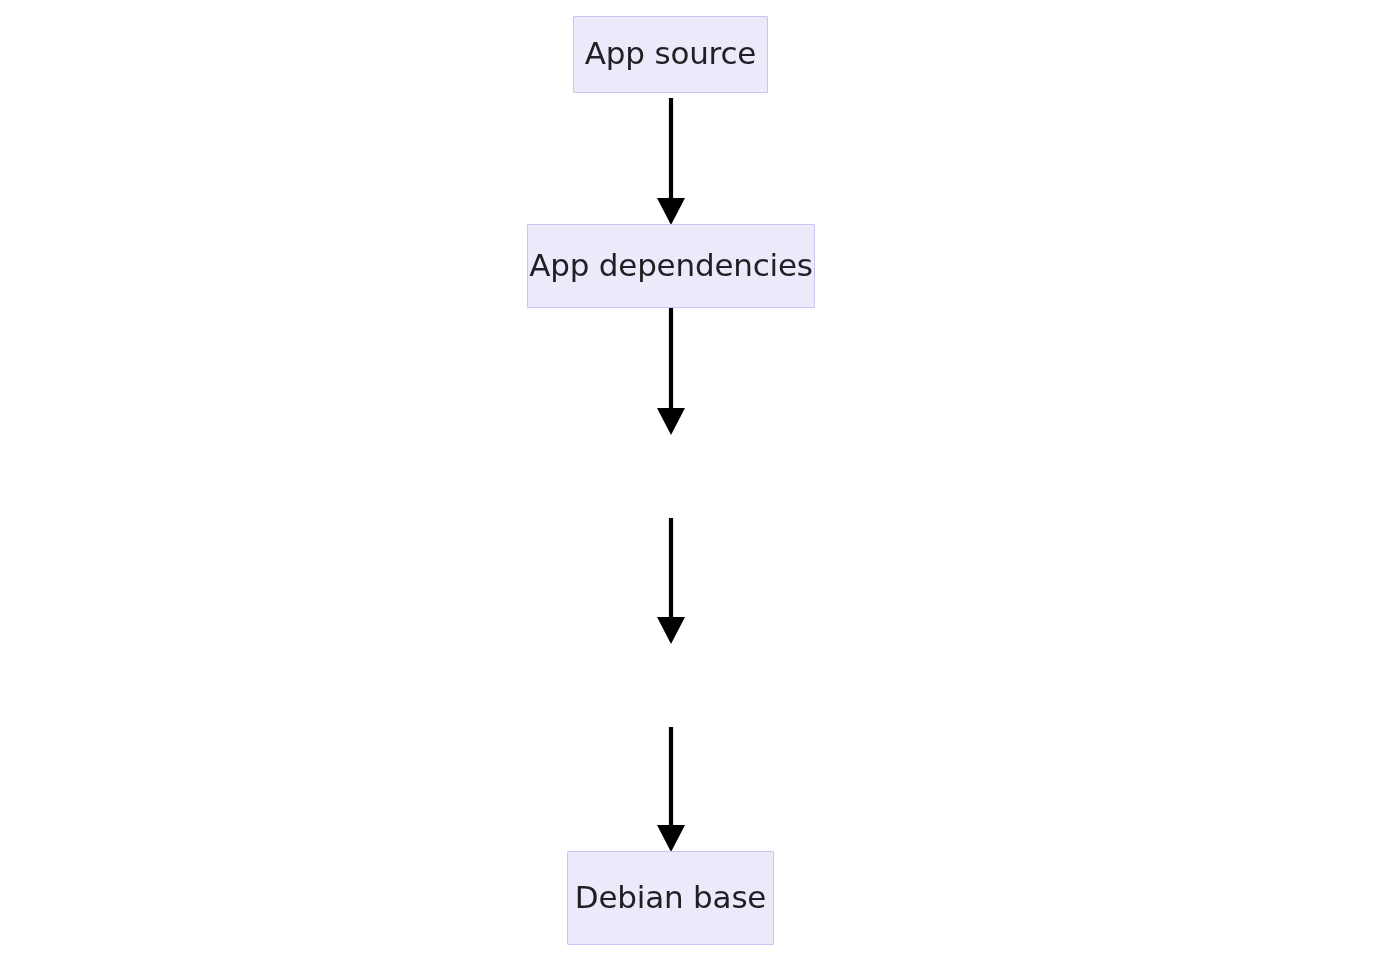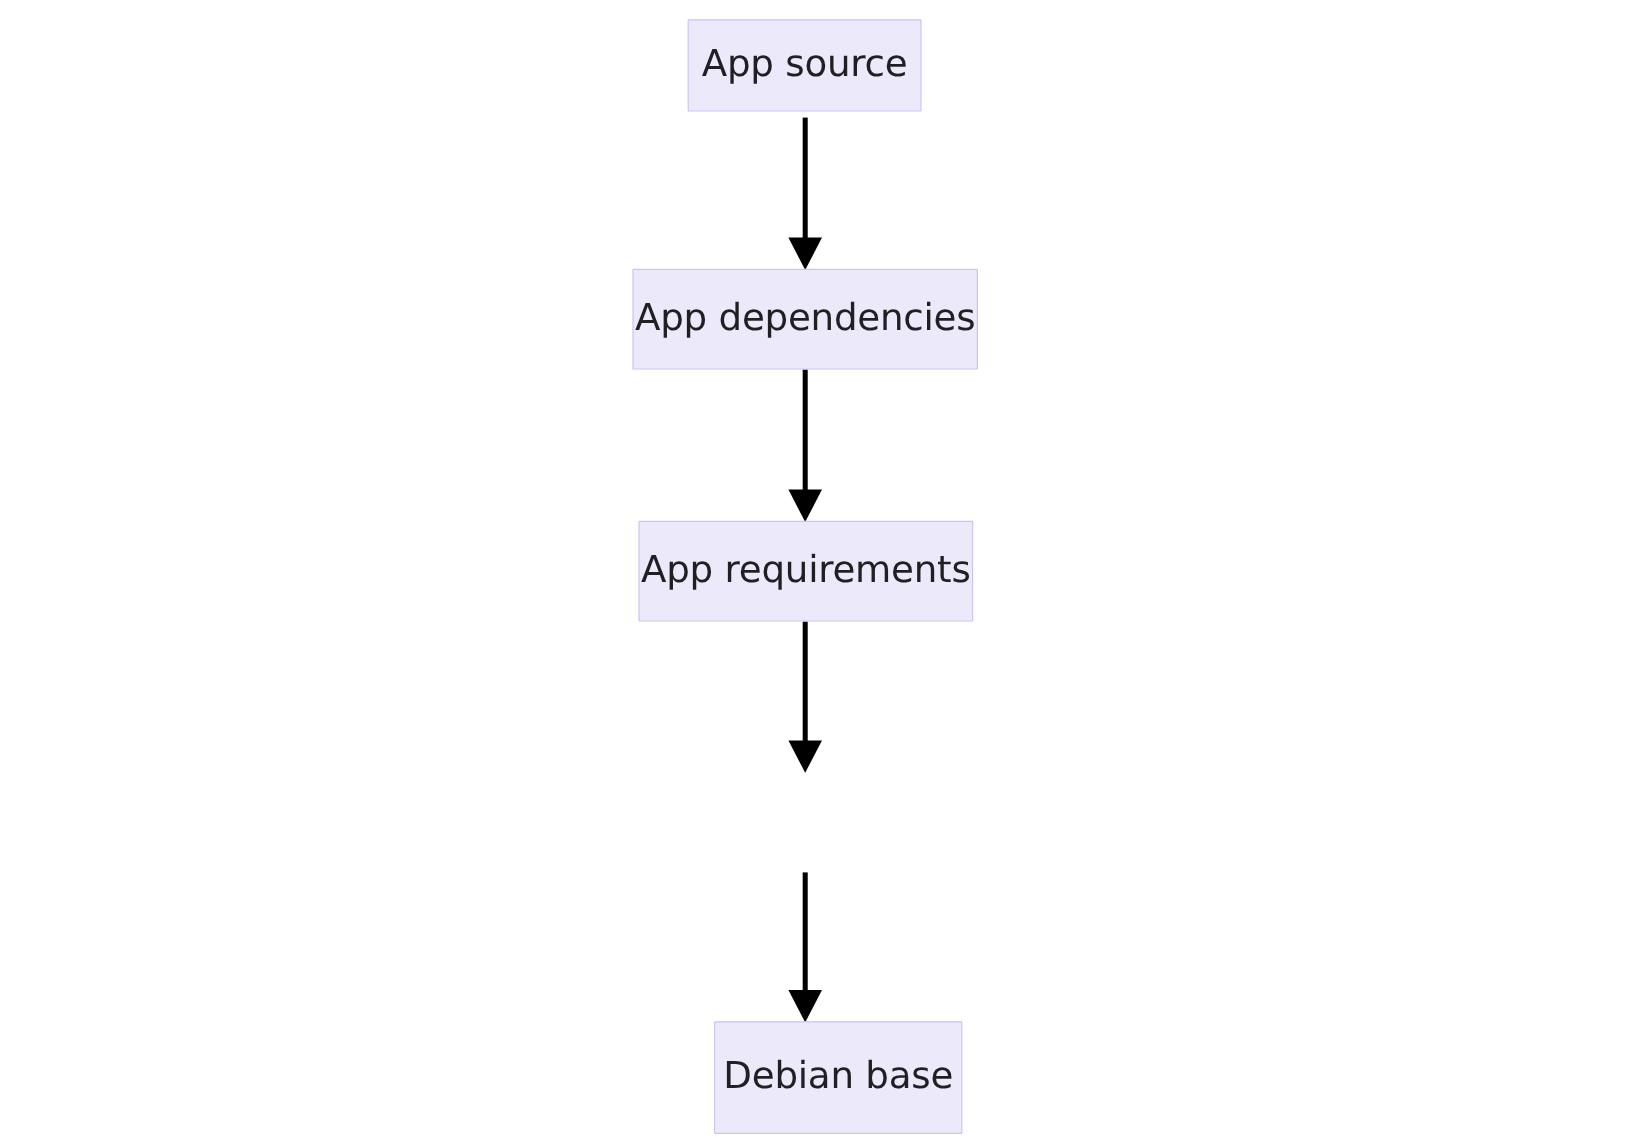--- a/index.html
+++ b/index.html
@@ -81,22 +81,19 @@
   </svg>
 
   <div class="flow-node" style="left:573px; top:16px; width:195px; height:77px;">
     <span class="node-label">App source</span>
   </div>
 
   <div class="flow-node" style="left:527px; top:224px; width:288px; height:84px;">
     <span class="node-label">App dependencies</span>
   </div>
 
-  <div class="flow-node" style="left:532px; top:434px; width:279px; height:84px;">
-    <span class="node-label">App requirements</span>
-  </div>
 
 
-  <div class="flow-node" style="left:567px; top:851px; width:207px; height:94px;margin-left:28px;">
+  <div class="flow-node" style="left:567px; top:851px; width:207px; height:94px;">
     <span class="node-label">Debian base</span>
   </div>
 
 </div>
 
 </body></html>

